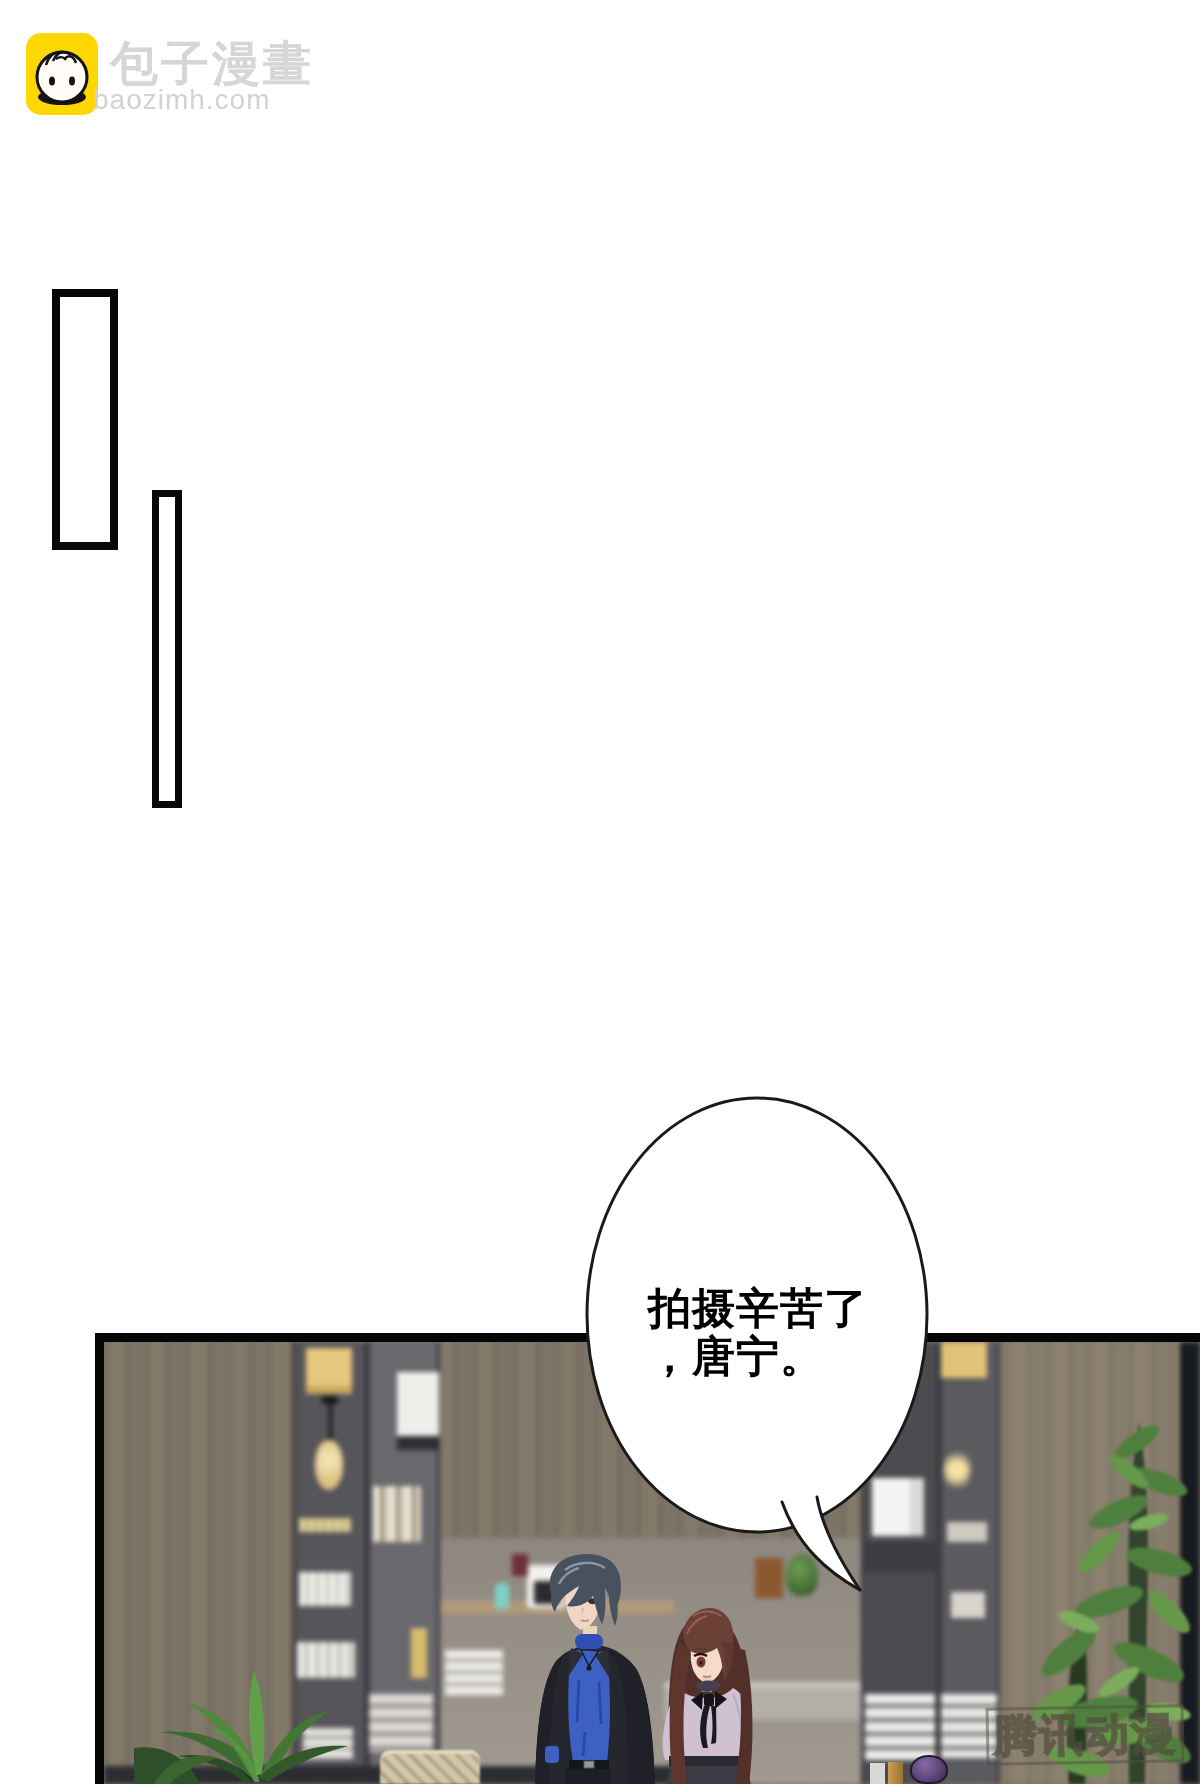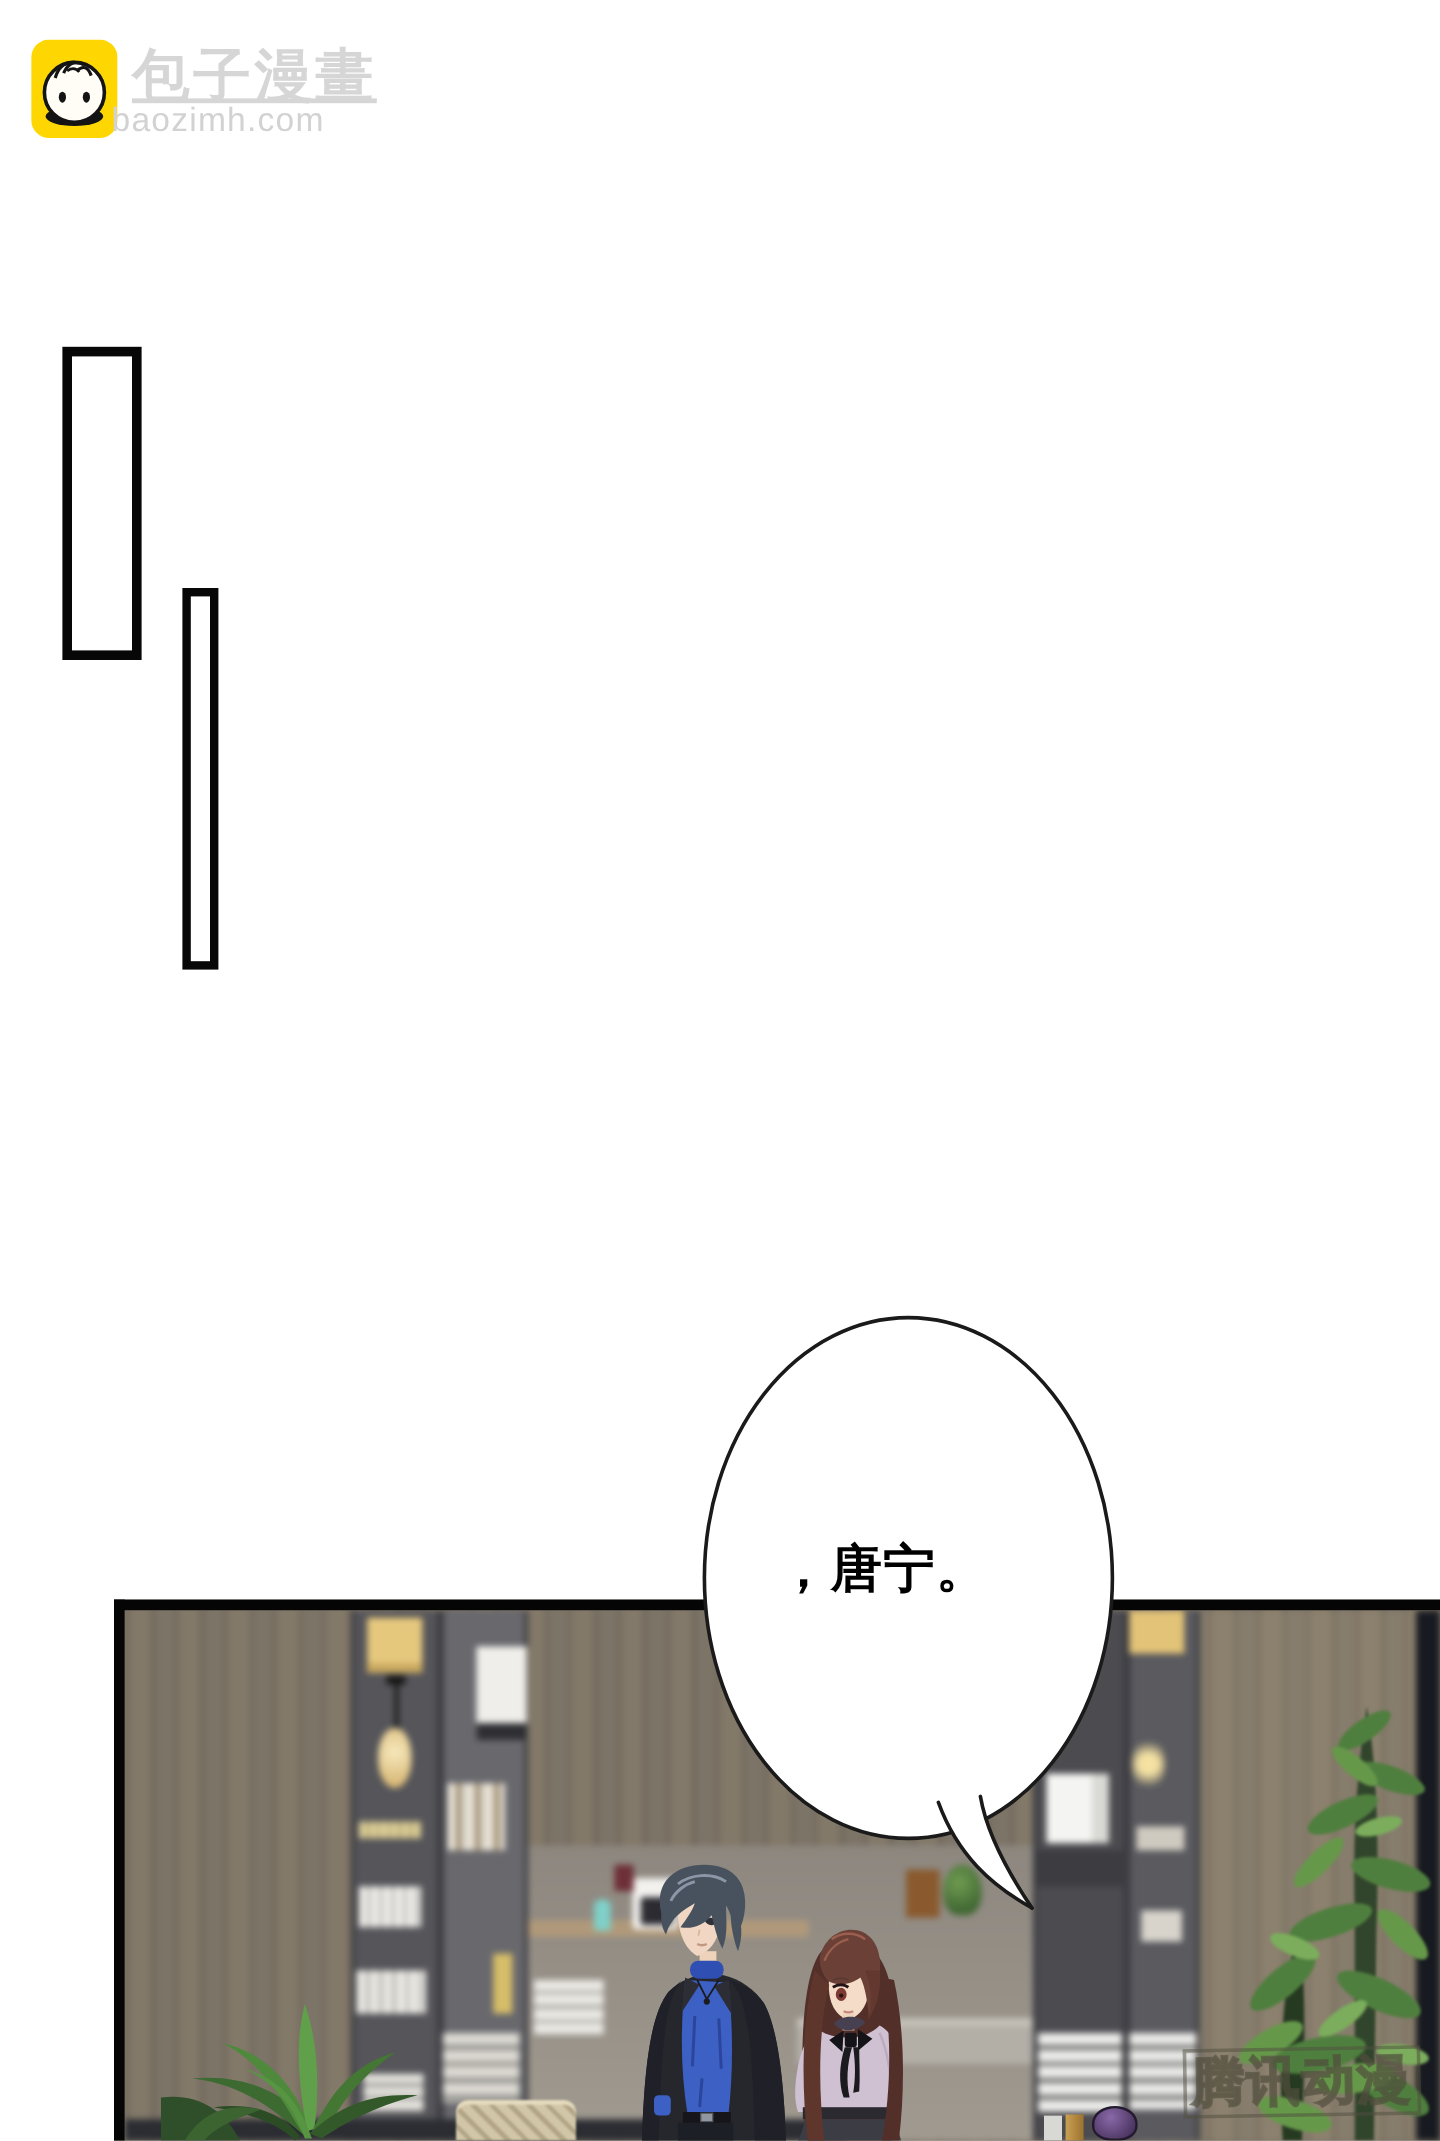--- a/index.html
+++ b/index.html
@@ -2,21 +2,21 @@
 <html><head>
 <meta charset="utf-8">
 <style>
   html,body{margin:0;padding:0;}
   body{width:1200px;height:1784px;position:relative;background:#ffffff;overflow:hidden;
        font-family:"Liberation Sans", sans-serif;}
   .abs{position:absolute;}
 
   
   .logo-icon{left:26px;top:33px;width:72px;height:82px;}
-  .site-name{left:110px;top:38px;font-size:48px;font-weight:700;color:#d6d6d6;letter-spacing:3px;line-height:1.1;text-decoration:underline;}
+  .site-name{left:110px;top:38px;font-size:48px;font-weight:700;color:#d6d6d6;letter-spacing:3px;line-height:1.1;}
   .site-domain{left:93px;top:84px;font-size:28px;font-weight:400;color:#d2d2d2;letter-spacing:1px;}
 
   
   .deco-rect-1{left:52px;top:289px;width:66px;height:261px;border:8px solid #070707;box-sizing:border-box;background:#fff;}
   .deco-rect-2{left:152px;top:490px;width:30px;height:318px;border:7px solid #070707;box-sizing:border-box;background:#fff;}
 
   
   .panel{left:95px;top:1333px;right:0;bottom:0;border-top:9px solid #050505;border-left:9px solid #050505;
          overflow:hidden;background:#7a7165;}
   .bg-group{position:absolute;inset:0;filter:blur(2.5px);}
@@ -276,14 +276,15 @@
 
 <div class="abs watermark">腾讯动漫</div>
 
 <svg class="abs bubble-svg" width="380" height="545" viewBox="0 0 380 545">
   <ellipse cx="202" cy="240" rx="170" ry="217" fill="#ffffff" stroke="#1a1a1a" stroke-width="3"></ellipse>
   <path d="M 224 415 C 240 468 266 492 306 516 C 282 482 264 448 258 412 Z" fill="#ffffff"></path>
   <path d="M 227 427 C 243 471 271 496 305 515" fill="none" stroke="#1a1a1a" stroke-width="3" stroke-linecap="round"></path>
   <path d="M 305 515 C 284 484 267 451 262 422" fill="none" stroke="#1a1a1a" stroke-width="3" stroke-linecap="round"></path>
 </svg>
 <div class="abs bubble-text">
+  <div>拍摄辛苦了</div>
   <div>，唐宁。</div>
 </div>
 
 </body></html>

